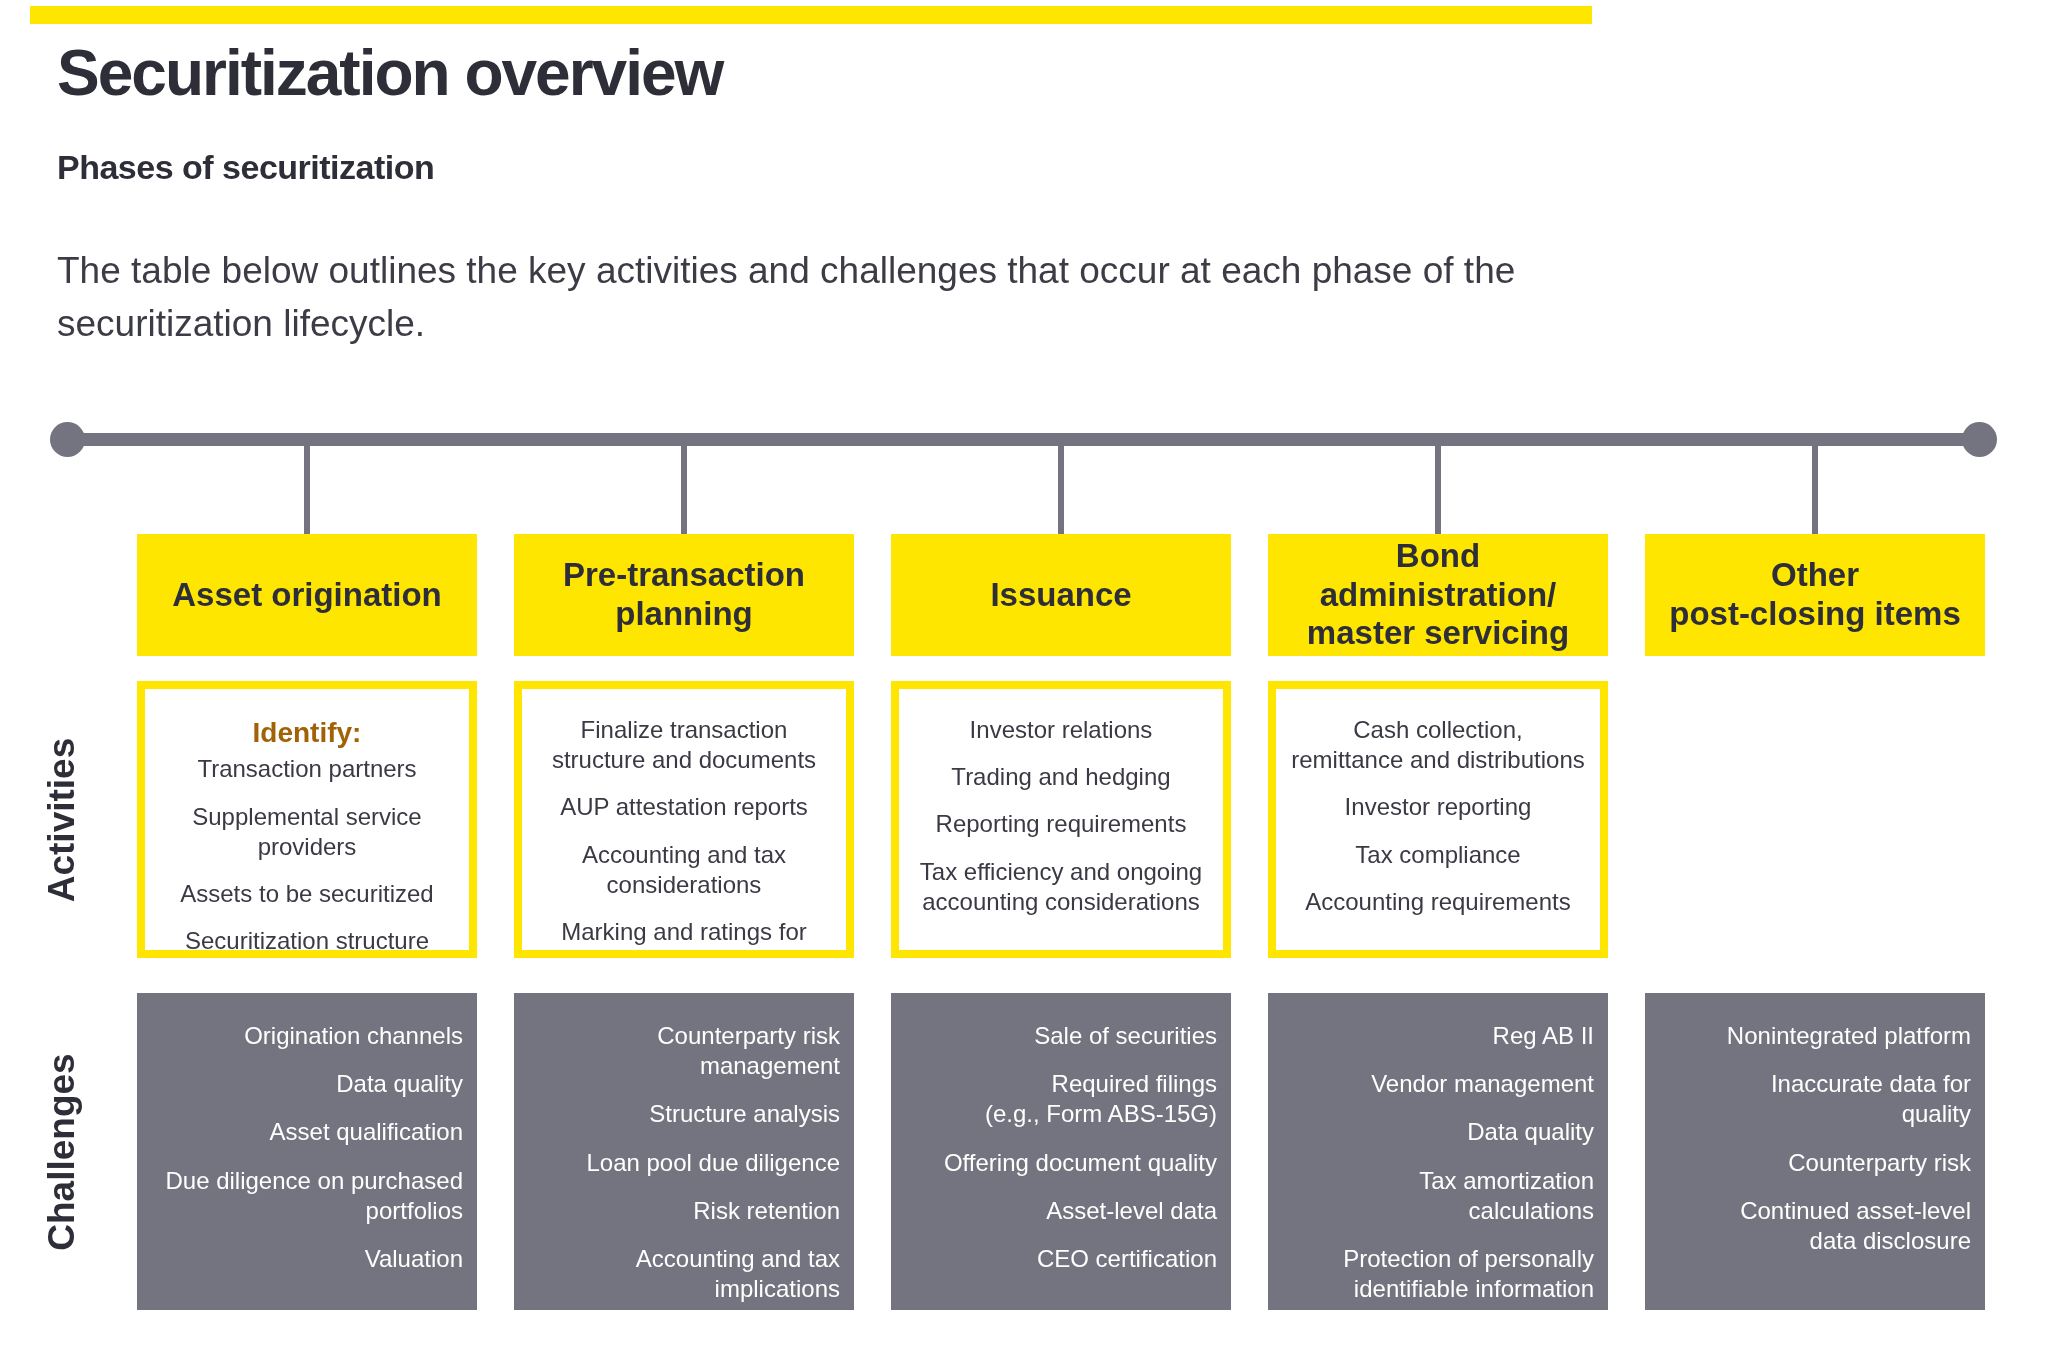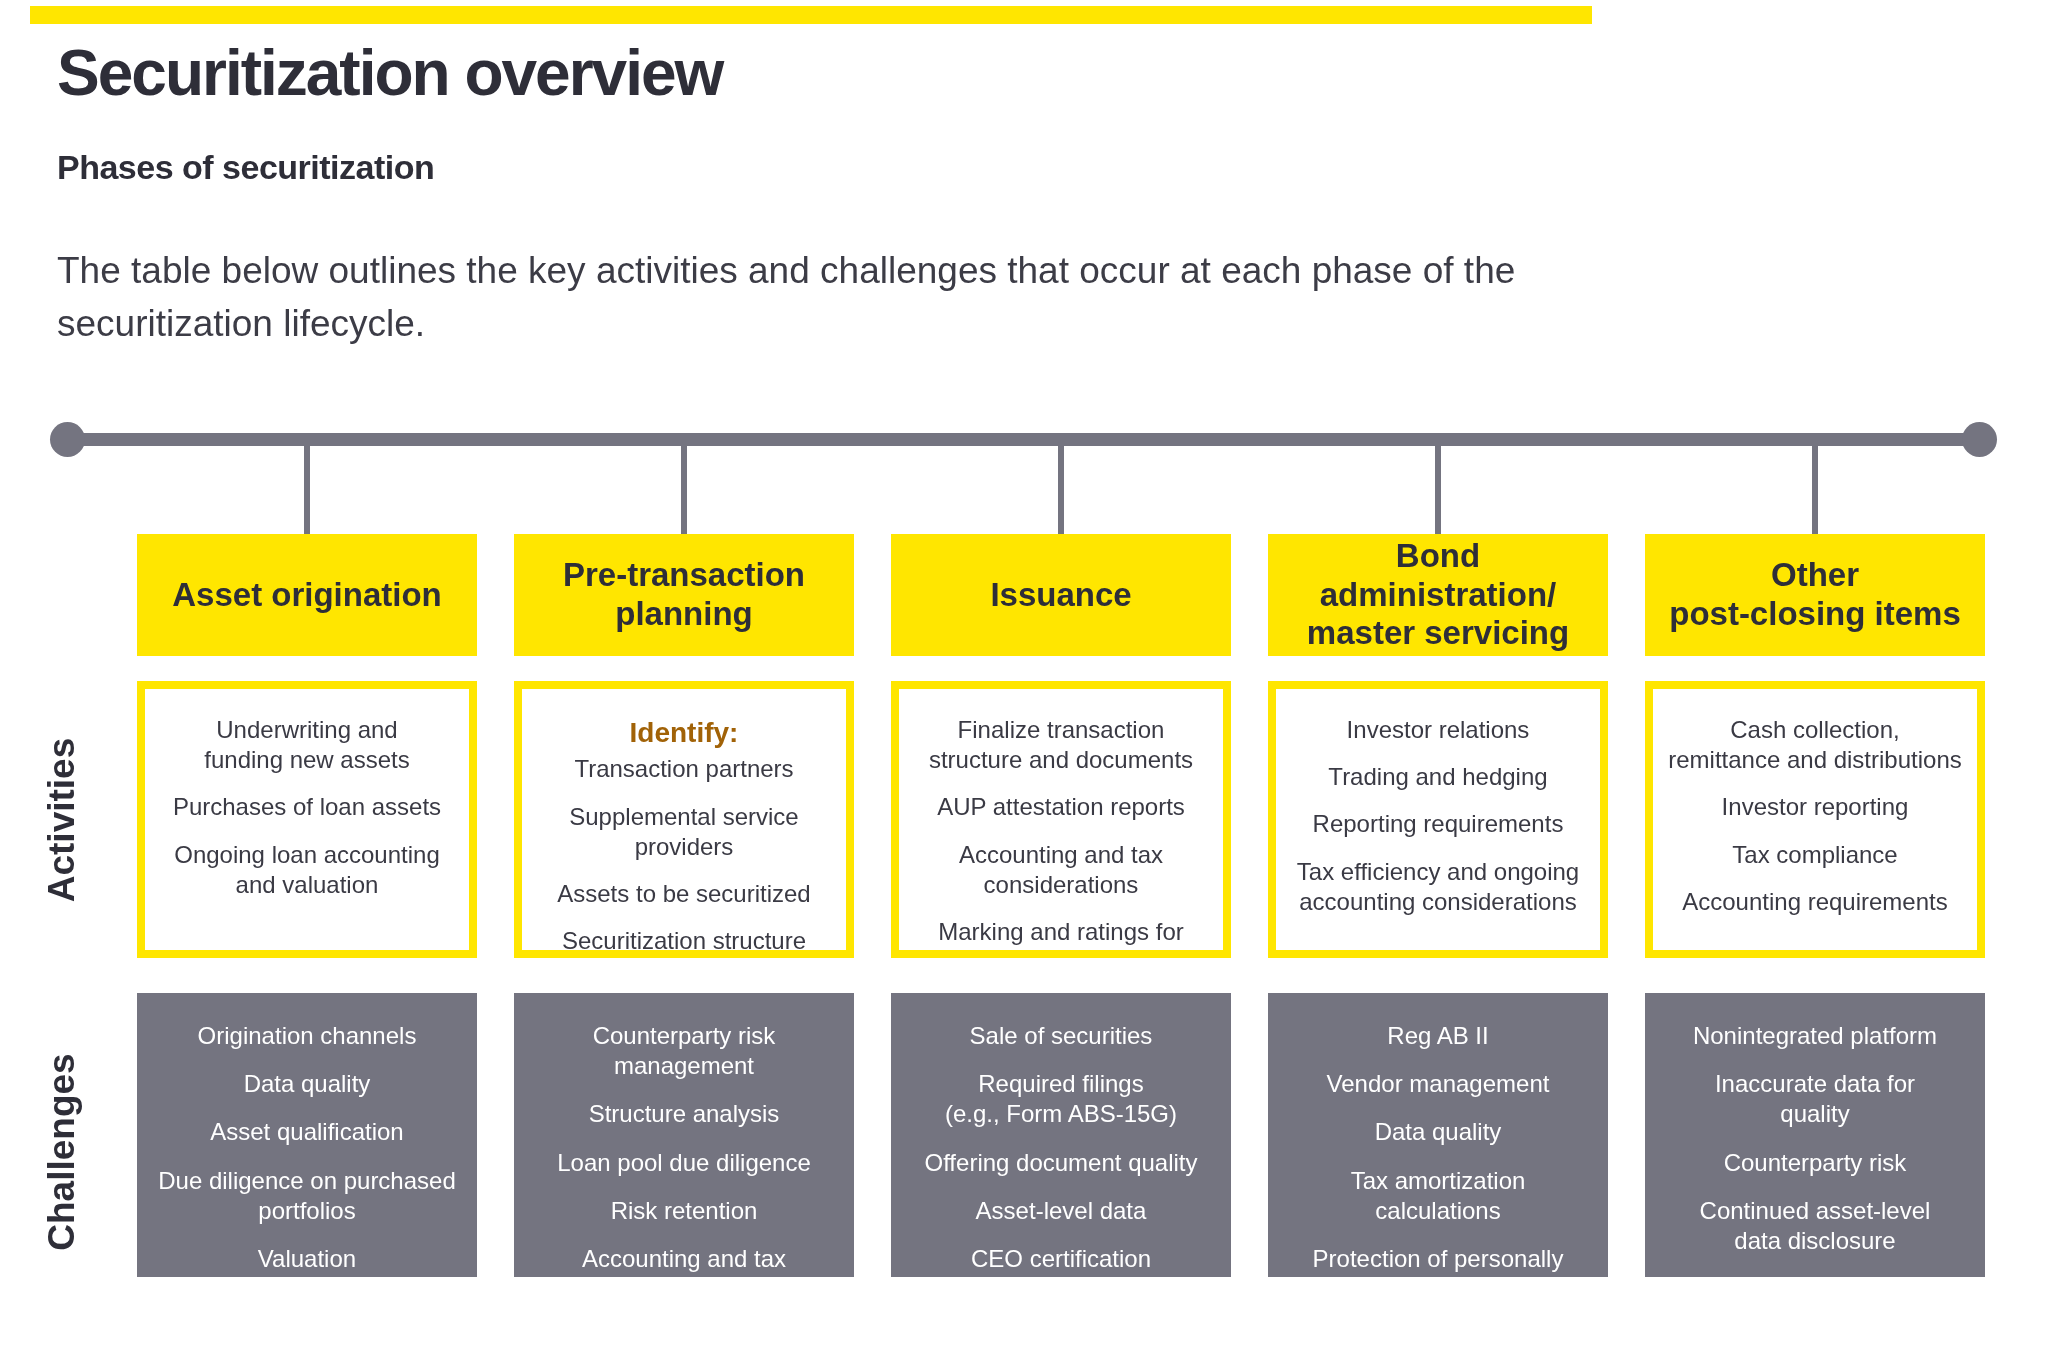--- a/index.html
+++ b/index.html
@@ -84,23 +84,23 @@
   .activity-item {
     margin: 0 0 17px; font-size: 24px; line-height: 1.26;
     color: #3a3a44; white-space: pre-line;
   }
   .activity-heading {
     margin: 0 0 4px; font-size: 28px; line-height: 1.26;
     font-weight: 700; color: #a16207;
   }
 
   .challenges-box {
-    box-sizing: border-box; height: 284px;
+    box-sizing: border-box; height: 317px;
     background: #747480;
-    padding: 28px 14px 10px; text-align: center;
+    padding: 28px 14px 10px; text-align: right;
     overflow: hidden;
   }
   .challenge-item {
     margin: 0 0 18px; font-size: 24px; line-height: 1.26;
     color: #ffffff; white-space: pre-line;
   }
 
   
   .side-label {
     position: absolute; left: 62px;
@@ -148,27 +148,20 @@
 master servicing</span>
   </div>
   <div class="phase-header">
     <div class="stem"></div>
     <span class="phase-label">Other
 post-closing items</span>
   </div>
 </div>
 
 <div class="activities-row">
-  <div class="activities-box">
-    <p class="activity-item">Underwriting and
-funding new assets</p>
-    <p class="activity-item">Purchases of loan assets</p>
-    <p class="activity-item">Ongoing loan accounting
-and valuation</p>
-  </div>
   <div class="activities-box">
     <p class="activity-heading">Identify:</p>
     <p class="activity-item">Transaction partners</p>
     <p class="activity-item">Supplemental service
 providers</p>
     <p class="activity-item">Assets to be securitized</p>
     <p class="activity-item">Securitization structure</p>
   </div>
   <div class="activities-box">
     <p class="activity-item">Finalize transaction

